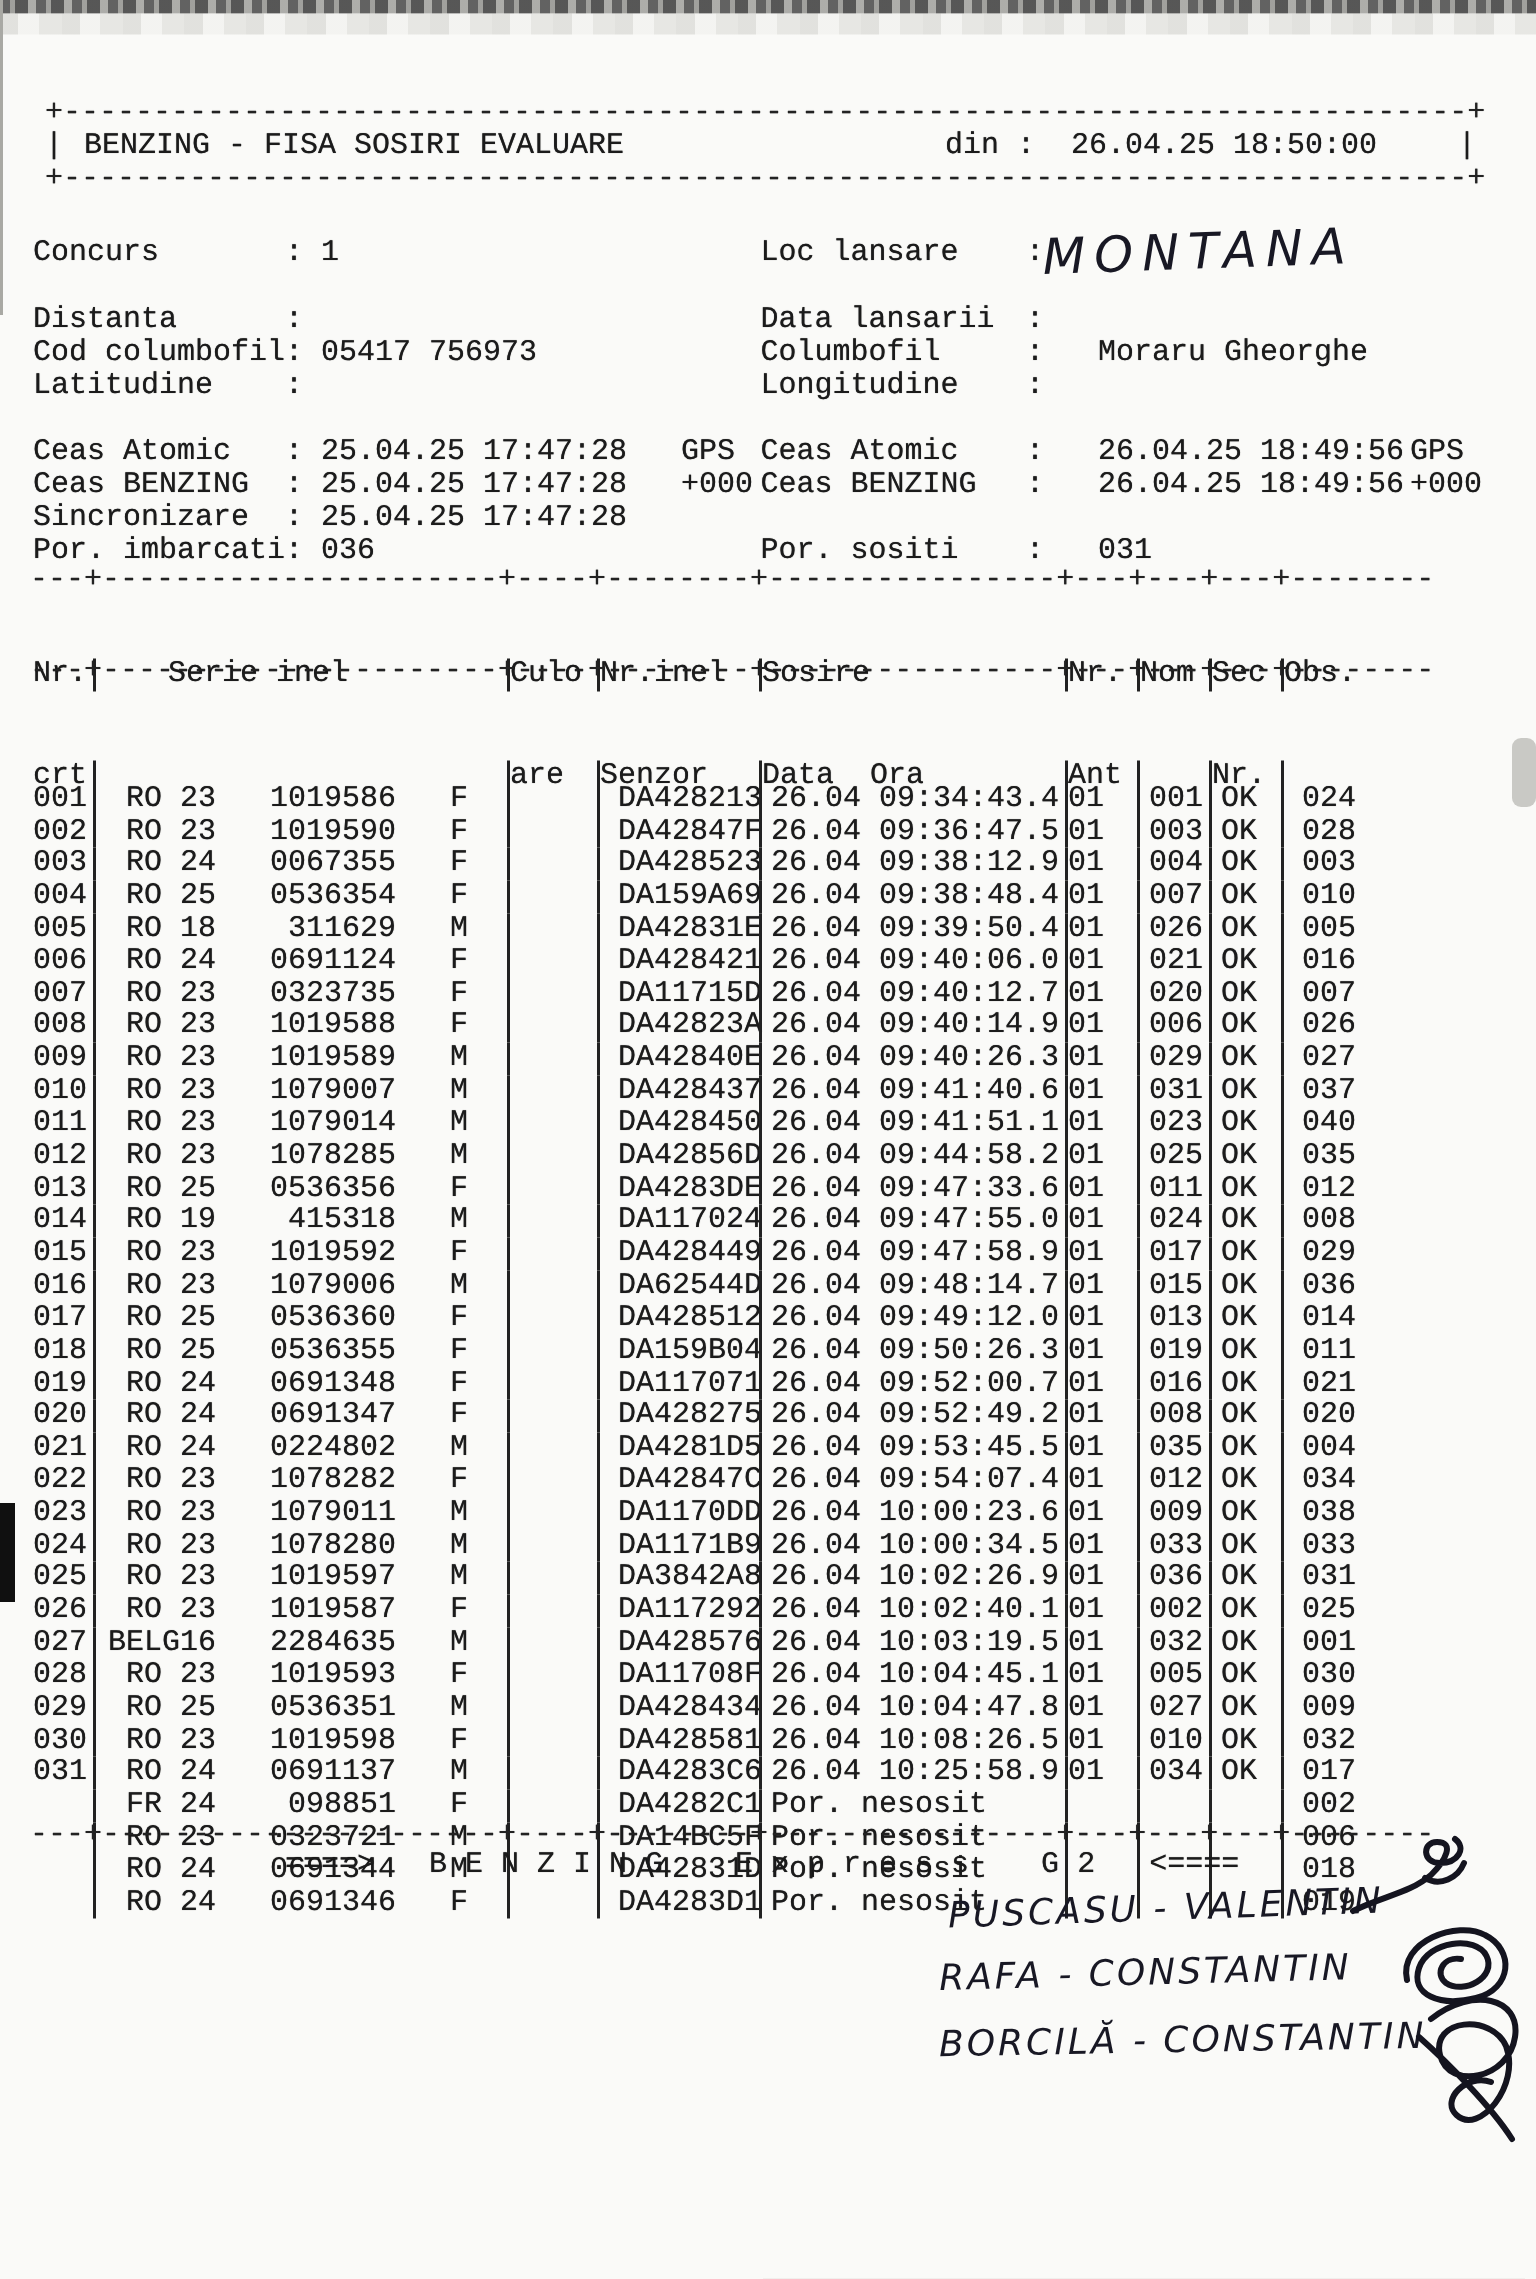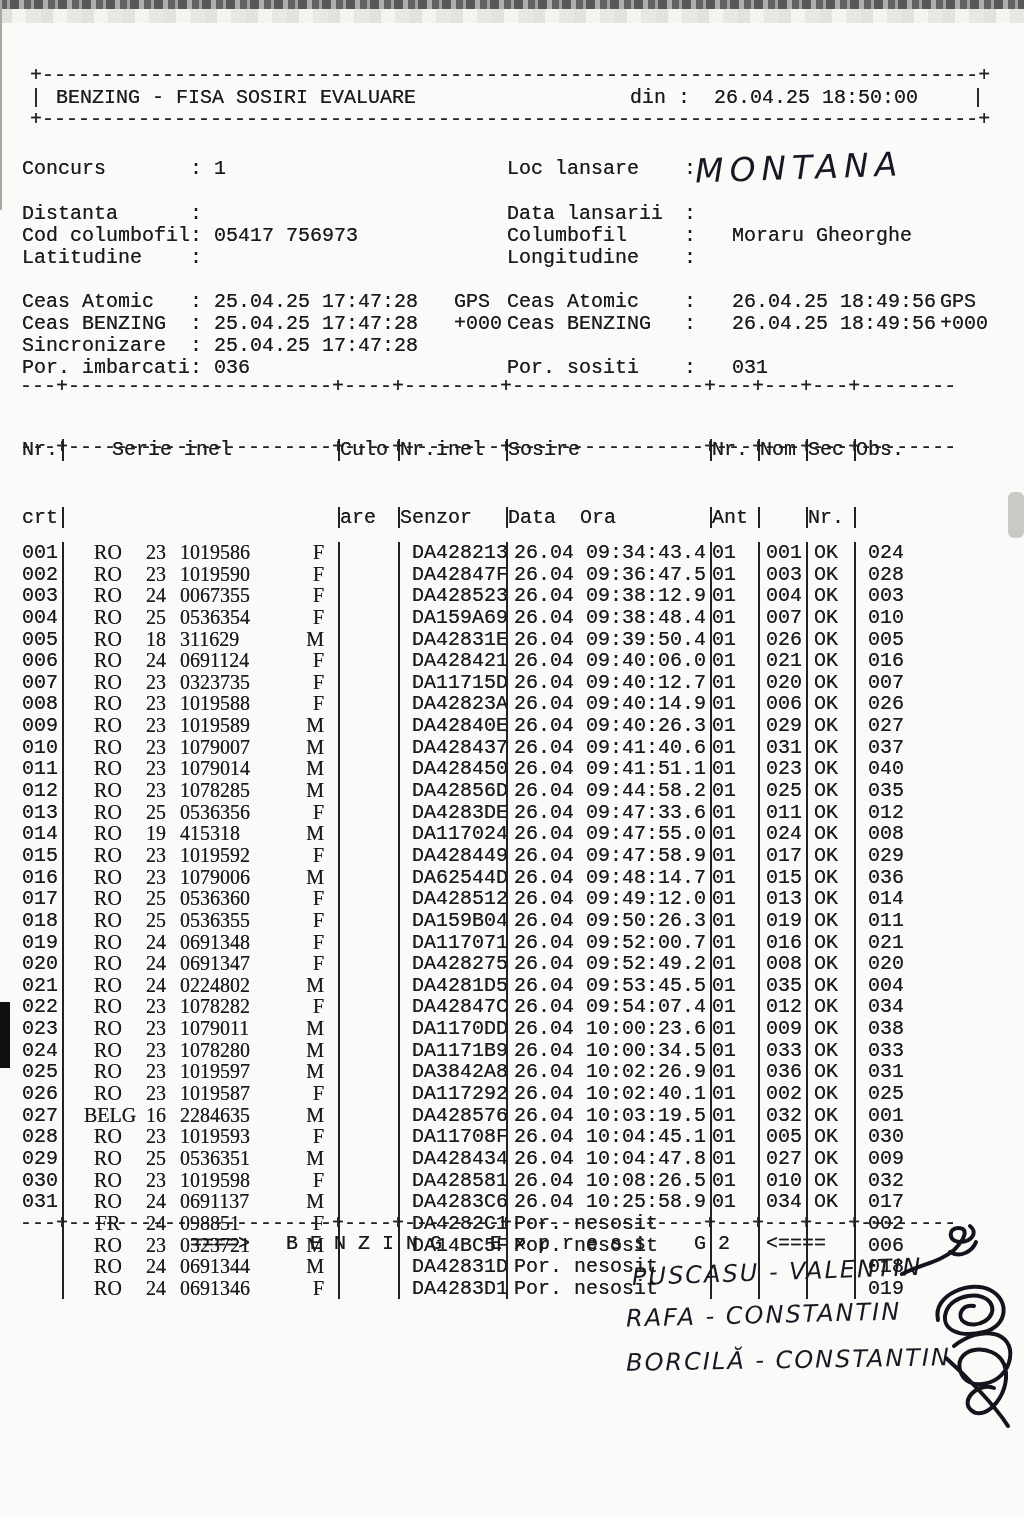--- a/index.html
+++ b/index.html
@@ -11,22 +11,22 @@
   .at{position:absolute;white-space:pre;}
   .Lx{left:22px}.Cx{left:190px}.Vx{left:214px}.Sx{left:454px}
   .Rl{left:507px}.Rc{left:684px}.Rv{left:732px}.Rs{left:940px}
   .dash{position:absolute;left:20px;white-space:pre;color:#222;}
   .boxdash{left:30px;}
   
   .tgrid{display:grid;grid-template-columns:42px 276px 60px 108px 204px 48px 48px 48px 96px;}
   .trow{height:21.65px;line-height:21.65px;}
   .c{white-space:pre;overflow:visible;box-sizing:border-box;border-left:2px solid #222;}
   .c:first-child{border-left:none;padding-left:2px;}
-  .c-serie{display:grid;grid-template-columns:48px 48px 96px 48px;padding-left:20px;font-family:Liberation Serif, serif;}
-  .f-country{text-align:center}.f-year{text-align:center}.f-ring{text-align:left}.f-sex{text-align:right}
+  .c-serie{display:grid;grid-template-columns:48px 48px 96px 48px;padding-left:8px;}
+  .f-country{text-align:center}.f-year{text-align:left}.f-ring{text-align:right}.f-sex{text-align:right}
   .c-senzor{padding-left:12px}.c-sosire{padding-left:6px}
   .c-ant{text-align:right;padding-right:28px}.c-nom{padding-left:6px}.c-sec{padding-left:6px}.c-obs{padding-left:12px}
   .thead .trow{height:21.65px;line-height:21.65px;}
   .h-serie{padding-left:48px}.h-pad{}
   
   .hand{position:absolute;font-family:"DejaVu Sans",sans-serif;font-style:italic;color:#181824;white-space:pre;}
   .hw-loc{font-size:33px;letter-spacing:6px;transform:rotate(-2deg);font-weight:500;}
   .sig{font-size:24px;letter-spacing:2px;font-weight:500;}
   
   .noise-top{position:absolute;left:0;top:0;width:1024px;height:9px;opacity:.8;
@@ -146,21 +146,21 @@
       <div class="c ink h-pad">Data  Ora</div>
       <div class="c ink h-pad">Ant</div>
       <div class="c ink h-pad"></div>
       <div class="c ink h-pad">Nr.</div>
       <div class="c ink h-pad"></div>
     </div>
   </div>
 
   <div class="dash ink" style="top:436px">---+----------------------+----+--------+----------------+---+---+---+--------</div>
 
-  <div class="abs" style="left:20px;top:473px">
+  <div class="abs" style="left:20px;top:453px">
     
   <div class="tgrid trow">
         <div class="c ink">001</div>
         <div class="c c-serie">
           <span class="f-country ink">RO</span>
           <span class="f-year ink">23</span>
           <span class="f-ring ink">1019586</span>
           <span class="f-sex ink">F</span>
         </div>
         <div class="c ink"></div>

